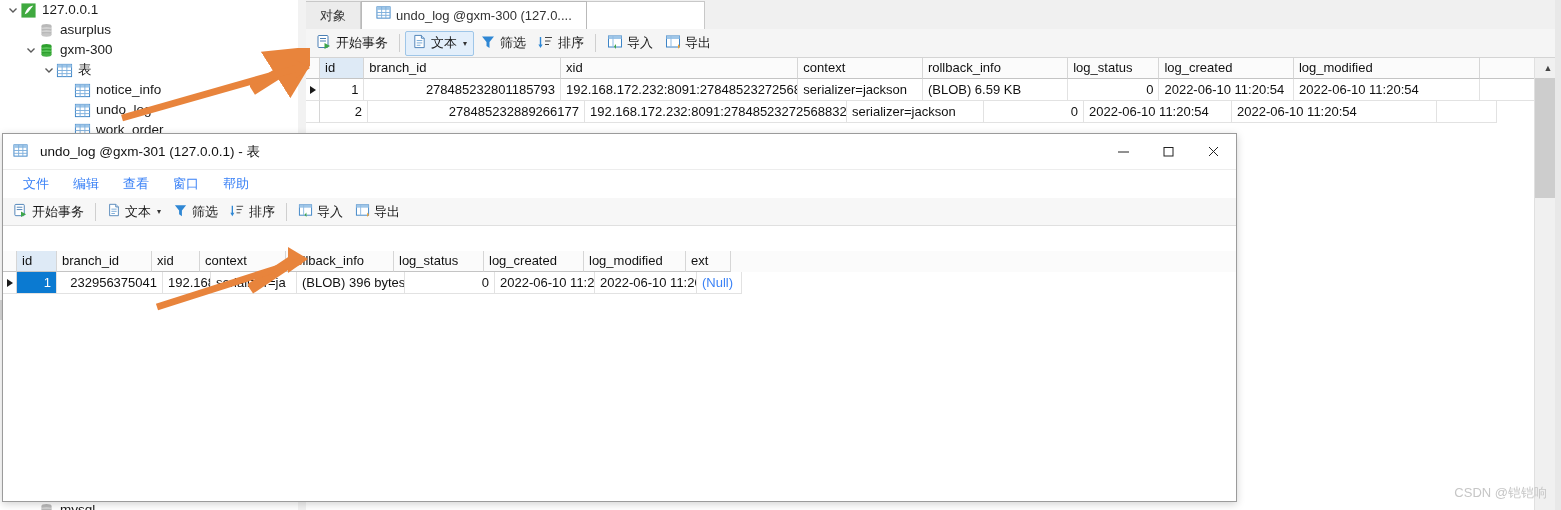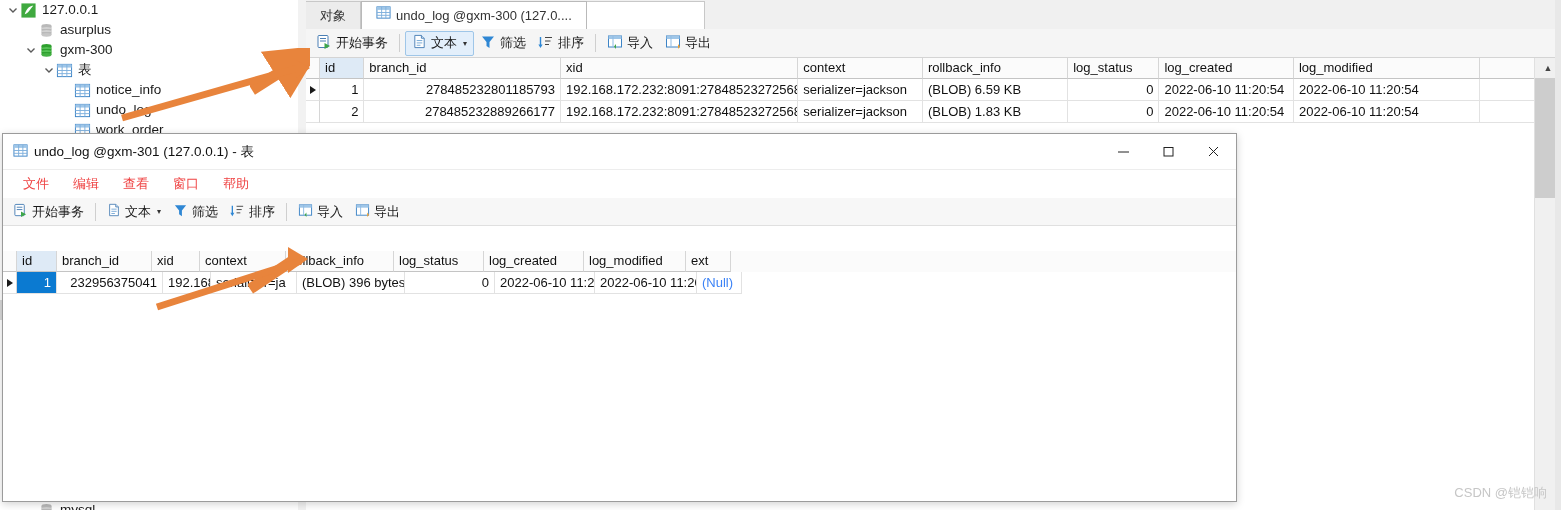--- a/index.html
+++ b/index.html
@@ -113,28 +113,28 @@
   
   .fwin{
     position:absolute;left:2px;top:133px;width:1233px;height:367px;
     background:#ffffff;border:1px solid #9b9b9b;
     box-shadow:0 2px 8px rgba(0,0,0,.18);
   }
   .fwin-title{
     height:35px;display:flex;align-items:center;
     background:#ffffff;border-bottom:1px solid #ededed;padding-left:10px;
   }
-  .fwin-title .t{font-size:13.5px;color:#111;display:flex;align-items:flex-end;gap:6px;}
+  .fwin-title .t{font-size:13.5px;color:#111;display:flex;align-items:flex-end;gap:12px;}
   .fwin-ctrls{margin-left:auto;display:flex;height:35px;}
   .wbtn{width:45px;height:35px;display:flex;align-items:center;justify-content:center;}
   .fwin-menu{
     height:28px;display:flex;align-items:center;gap:0;
     background:#ffffff;padding-left:8px;
   }
-  .fwin-menu .m{padding:0 12px;font-size:13px;color:#ef4444;line-height:28px;}
+  .fwin-menu .m{padding:0 12px;font-size:13px;color:#3b82f6;line-height:28px;}
   .fwin-toolbar{
     height:28px;display:flex;align-items:center;padding:0 4px;
     background:#f7f7f7;border-bottom:1px solid #e0e0e0;box-sizing:border-box;
   }
   .fwin-body{position:absolute;left:0;right:0;top:117px;bottom:0;background:#fff;overflow:hidden;}
 
   
   .arrow-svg{position:absolute;pointer-events:none;}
 
   .watermark{
@@ -643,21 +643,20 @@
           <div class="cell" style="width:148px">2022-06-10 11:20:54</div>
           <div class="cell" style="width:205px">2022-06-10 11:20:54</div>
           <div class="cell" style="width:60px"></div>
         </div>
         <div class="row">
           <div class="rowmark"></div>
           <div class="cell num" style="width:48px">2</div>
           <div class="cell num" style="width:217px">278485232889266177</div>
           <div class="cell" style="width:262px">192.168.172.232:8091:278485232725688320</div>
           <div class="cell" style="width:137px">serializer=jackson</div>
-          <div class="cell" style="width:160px">(BLOB) 1.83 KB</div>
           <div class="cell num" style="width:100px">0</div>
           <div class="cell" style="width:148px">2022-06-10 11:20:54</div>
           <div class="cell" style="width:205px">2022-06-10 11:20:54</div>
           <div class="cell" style="width:60px"></div>
         </div>
       </div>
 
     <div class="vscroll">
       <div class="btn">▲</div>
       <div class="thumb"></div>

